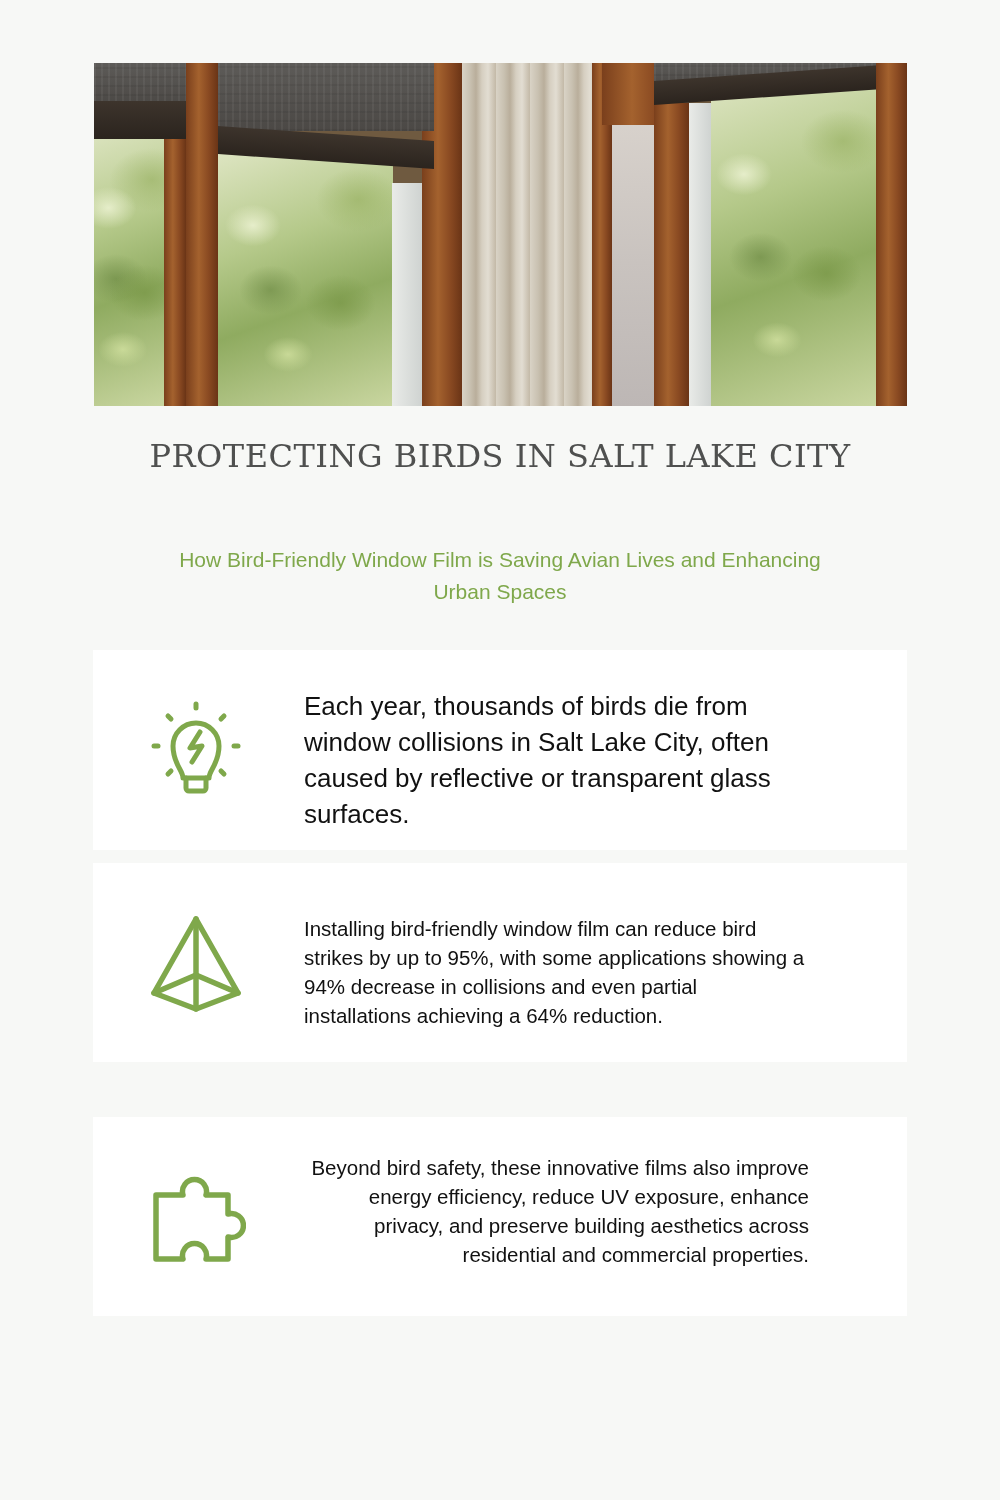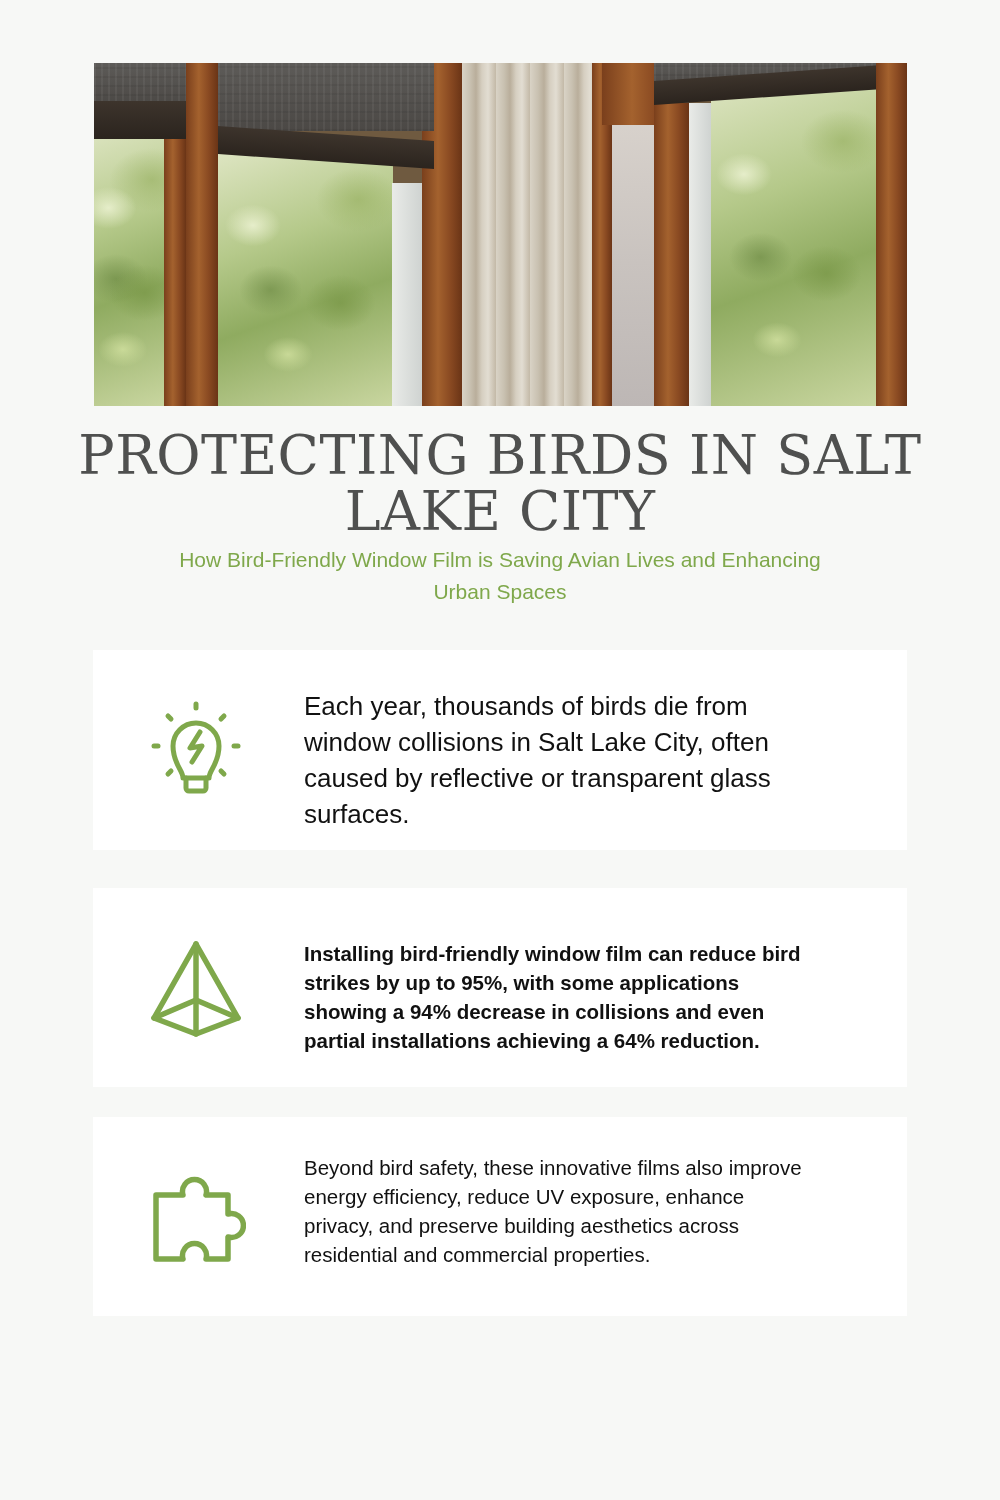--- a/index.html
+++ b/index.html
@@ -44,21 +44,21 @@
     .wall-reflect {
       background: linear-gradient(180deg, #d8d2cc 0%, #c9c3bf 50%, #bdb7b5 100%);
     }
 
     
     .title {
       position: absolute; left: 60px; top: 428px; width: 880px;
       margin: 0; text-align: center;
       font-family: "DejaVu Serif", "Liberation Serif", serif;
       font-weight: normal;
-      font-size: 54px; line-height: 56px;
+      font-size: 32px; line-height: 56px;
       letter-spacing: 0.5px;
       color: #4f504f;
       text-transform: uppercase;
     }
     .subtitle {
       position: absolute; left: 150px; top: 544px; width: 700px;
       margin: 0; text-align: center;
       font-family: "Liberation Sans", sans-serif;
       font-size: 21px; line-height: 32px;
       color: #7fa84b;
@@ -76,26 +76,26 @@
     .card .icon svg { width: 100%; height: 100%; display: block; }
     .card .text {
       position: absolute; left: 203px; right: 90px;
       margin: 8px;
       font-family: "Liberation Sans", sans-serif;
       color: #111111;
     }
     .card1 { top: 650px; height: 200px; }
     .card1 .icon { top: 50px; }
     .card1 .text { top: 30px; font-size: 26px; line-height: 36px; }
-    .card2 { top: 888px; height: 199px; font-weight: bold; }
+    .card2 { top: 863px; height: 199px; }
     .card2 .icon { top: 50px; }
     .card2 .text { top: 43px; font-size: 20.5px; line-height: 29px; }
     .card3 { top: 1117px; height: 199px; }
     .card3 .icon { top: 52px; }
-    .card3 .text { top: 28px; font-size: 20.5px; line-height: 29px; }
+    .card3 .text { top: 28px; font-size: 20.5px; line-height: 29px; text-align: right; }
   </style>
 </head>
 <body>
 
 <div class="hero" role="img" aria-label="Interior corner with wooden-framed windows, dark roller shades half drawn, a beige curtain in the center, and green tree foliage visible outside">
 
   <div class="foliage" style="left:0;top:60px;width:72px;height:283px;"></div>
   <div class="foliage" style="left:124px;top:85px;width:175px;height:258px;"></div>
 
   <div class="sill-white" style="left:298px;top:120px;width:30px;height:223px;"></div>

